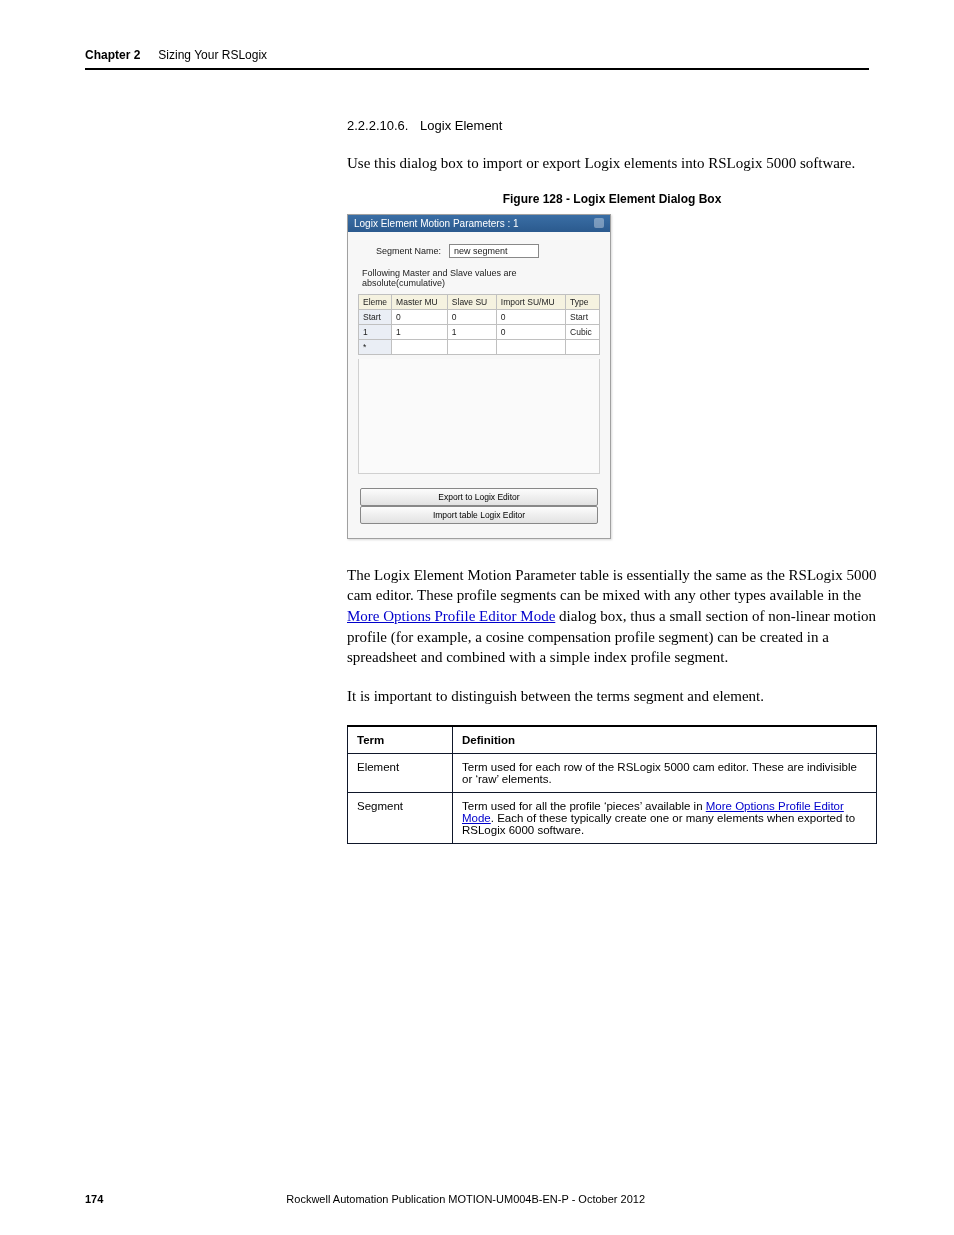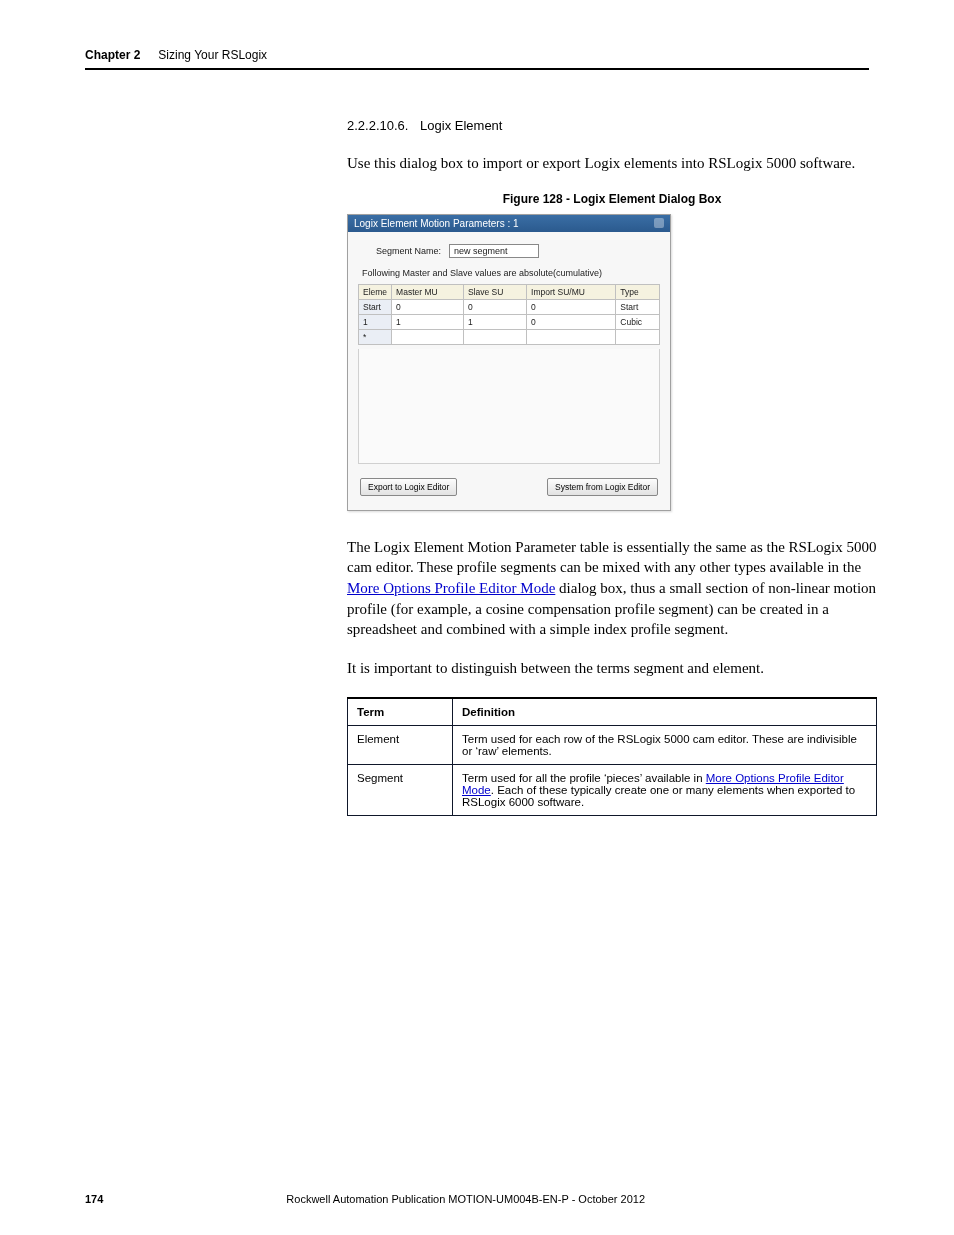--- a/index.html
+++ b/index.html
@@ -20,21 +20,21 @@
   }
   .chapter-label { font-family: Arial, Helvetica, sans-serif; font-weight: bold; font-size: 12px; }
   .chapter-title { font-family: Arial, Helvetica, sans-serif; font-size: 12px; }
   .hr { height: 2px; background: #000; margin-bottom: 48px; }
   .content { margin-left: 262px; width: 530px; }
   .section-num { font-family: Arial, Helvetica, sans-serif; font-size: 13px; margin-bottom: 20px; }
   .section-num .sname { margin-left: 8px; }
   .para { font-size: 15px; line-height: 1.38; margin-bottom: 18px; }
   .fig-caption { font-family: Arial, Helvetica, sans-serif; font-weight: bold; font-size: 12px; margin-bottom: 8px; text-align: center; }
   .dialog {
-    width: 324px;
+    width: 264px;
     border: 1px solid #a0a0a0;
     background: #f7f7f7;
     box-shadow: 1px 1px 2px rgba(0,0,0,0.15);
     margin-bottom: 26px;
     font-family: Arial, Helvetica, sans-serif;
     font-size: 9px;
     color: #222;
   }
   .dialog-title {
     background: linear-gradient(#3a6ea5, #2b5a8e);
@@ -69,21 +69,21 @@
     border: 1px solid #c0c0c0;
     font-size: 8.5px;
     font-weight: normal;
     padding: 2px 4px;
     text-align: left;
     white-space: nowrap;
   }
   .grid th { background: #f5f2e0; }
   .grid td.rowhead { background: #eaeef5; width: 26px; }
   .grid-spacer { height: 115px; background: #fafafa; border: 1px solid #d0d0d0; border-top: none; margin-bottom: 14px; }
-  .dialog-buttons { display: flex; justify-content: space-between; padding: 0 2px 2px 2px; }
+  .dialog-buttons { display: flex; justify-content: space-between; padding: 0 2px 2px 2px; flex-direction: column; }
   .dbtn {
     background: linear-gradient(#fcfcfc, #e2e2e2);
     border: 1px solid #888;
     border-radius: 2px;
     font-size: 8.5px;
     padding: 3px 7px;
     cursor: pointer;
   }
   .link { color: #0000cc; text-decoration: underline; cursor: pointer; }
   .def-table {
@@ -178,21 +178,21 @@
             <td></td>
             <td></td>
             <td></td>
           </tr>
         </tbody>
       </table>
       <div class="grid-spacer"></div>
 
       <div class="dialog-buttons">
         <button class="dbtn">Export to Logix Editor</button>
-        <button class="dbtn">System from Logix Editor</button>
+        <button class="dbtn">Import table Logix Editor</button>
       </div>
     </div>
   </div>
 
   <p class="para">
     <span>The Logix Element Motion Parameter table is essentially the same as the RSLogix 5000 cam editor. These profile segments can be mixed with any other types available in the </span><a class="link">More Options Profile Editor Mode</a><span> dialog box, thus a small section of non-linear motion profile (for example, a cosine compensation profile segment) can be created in a spreadsheet and combined with a simple index profile segment.</span>
   </p>
 
   <p class="para">It is important to distinguish between the terms segment and element.</p>
 

